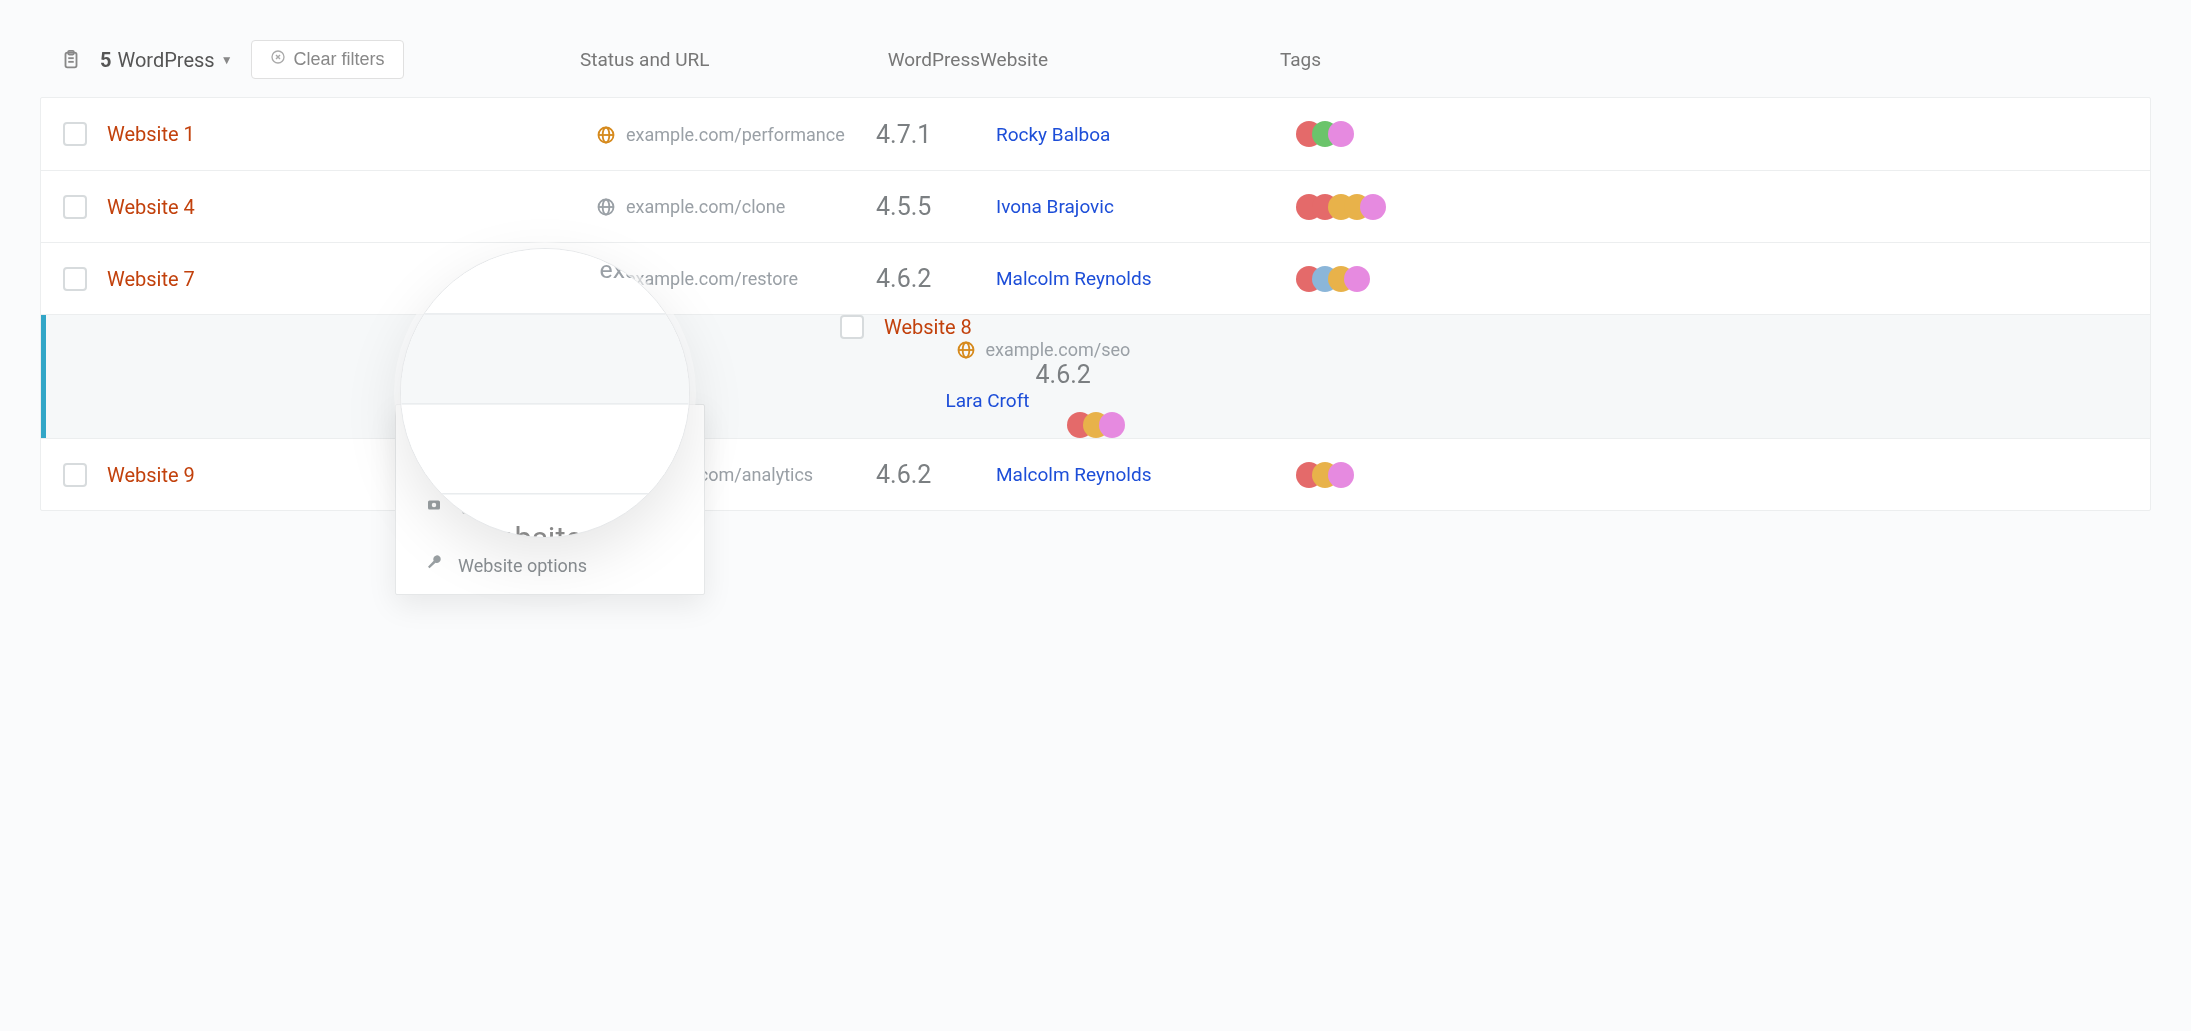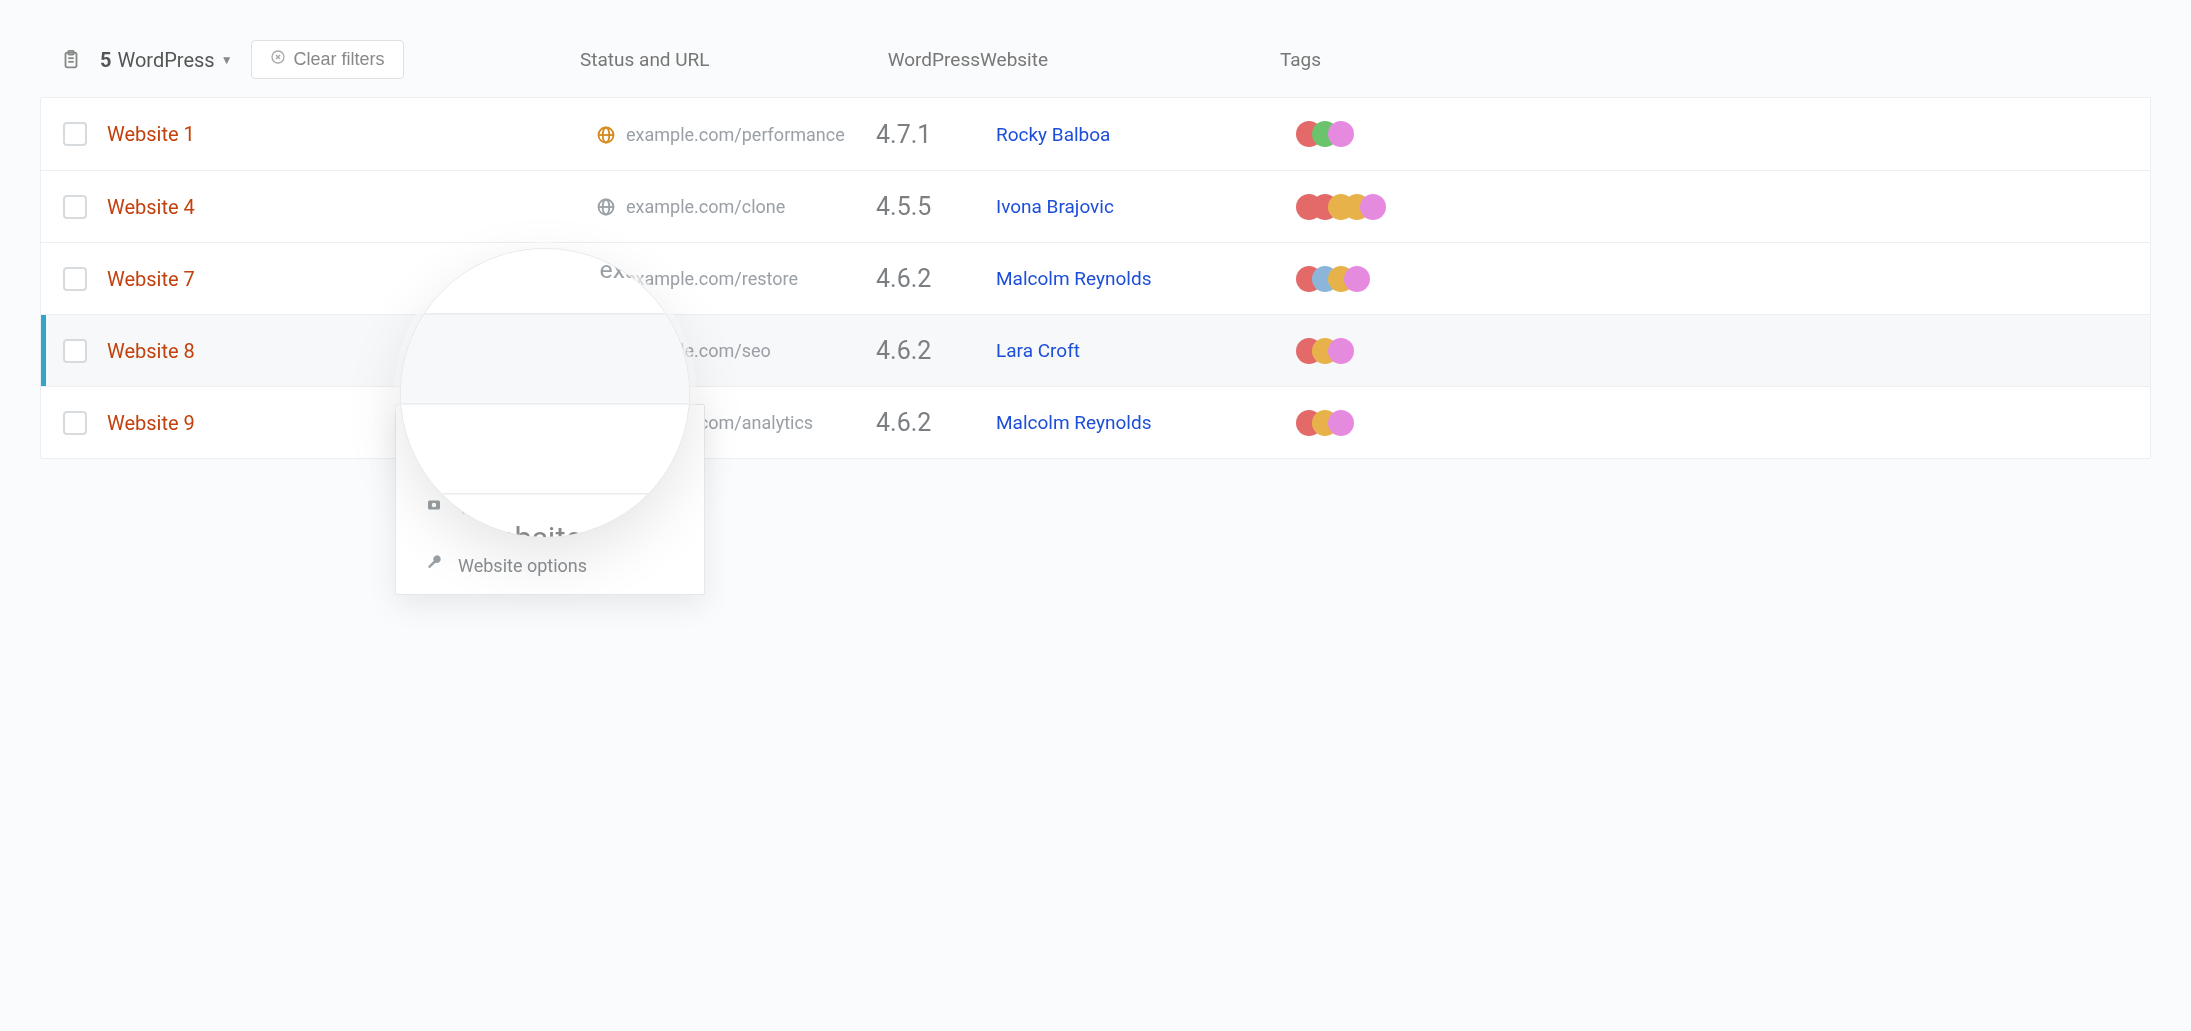--- a/index.html
+++ b/index.html
@@ -54,21 +54,21 @@
     background: #fff;
   }
   .row {
     display: flex;
     align-items: center;
     min-height: 72px;
     border-top: 1px solid #eceeef;
     position: relative;
   }
   .row:first-child { border-top: none; }
-  .row.active { background: #f6f8f9; }
+  .row.active { background: #f6f8f9; flex-direction: column; }
   .row.active::before {
     content: "";
     position: absolute; left: 0; top: 0; bottom: 0; width: 5px;
     background: #32a6c7;
   }
   .cell-name {
     width: 555px;
     display: flex; align-items: center; gap: 20px;
     padding-left: 22px;
   }

